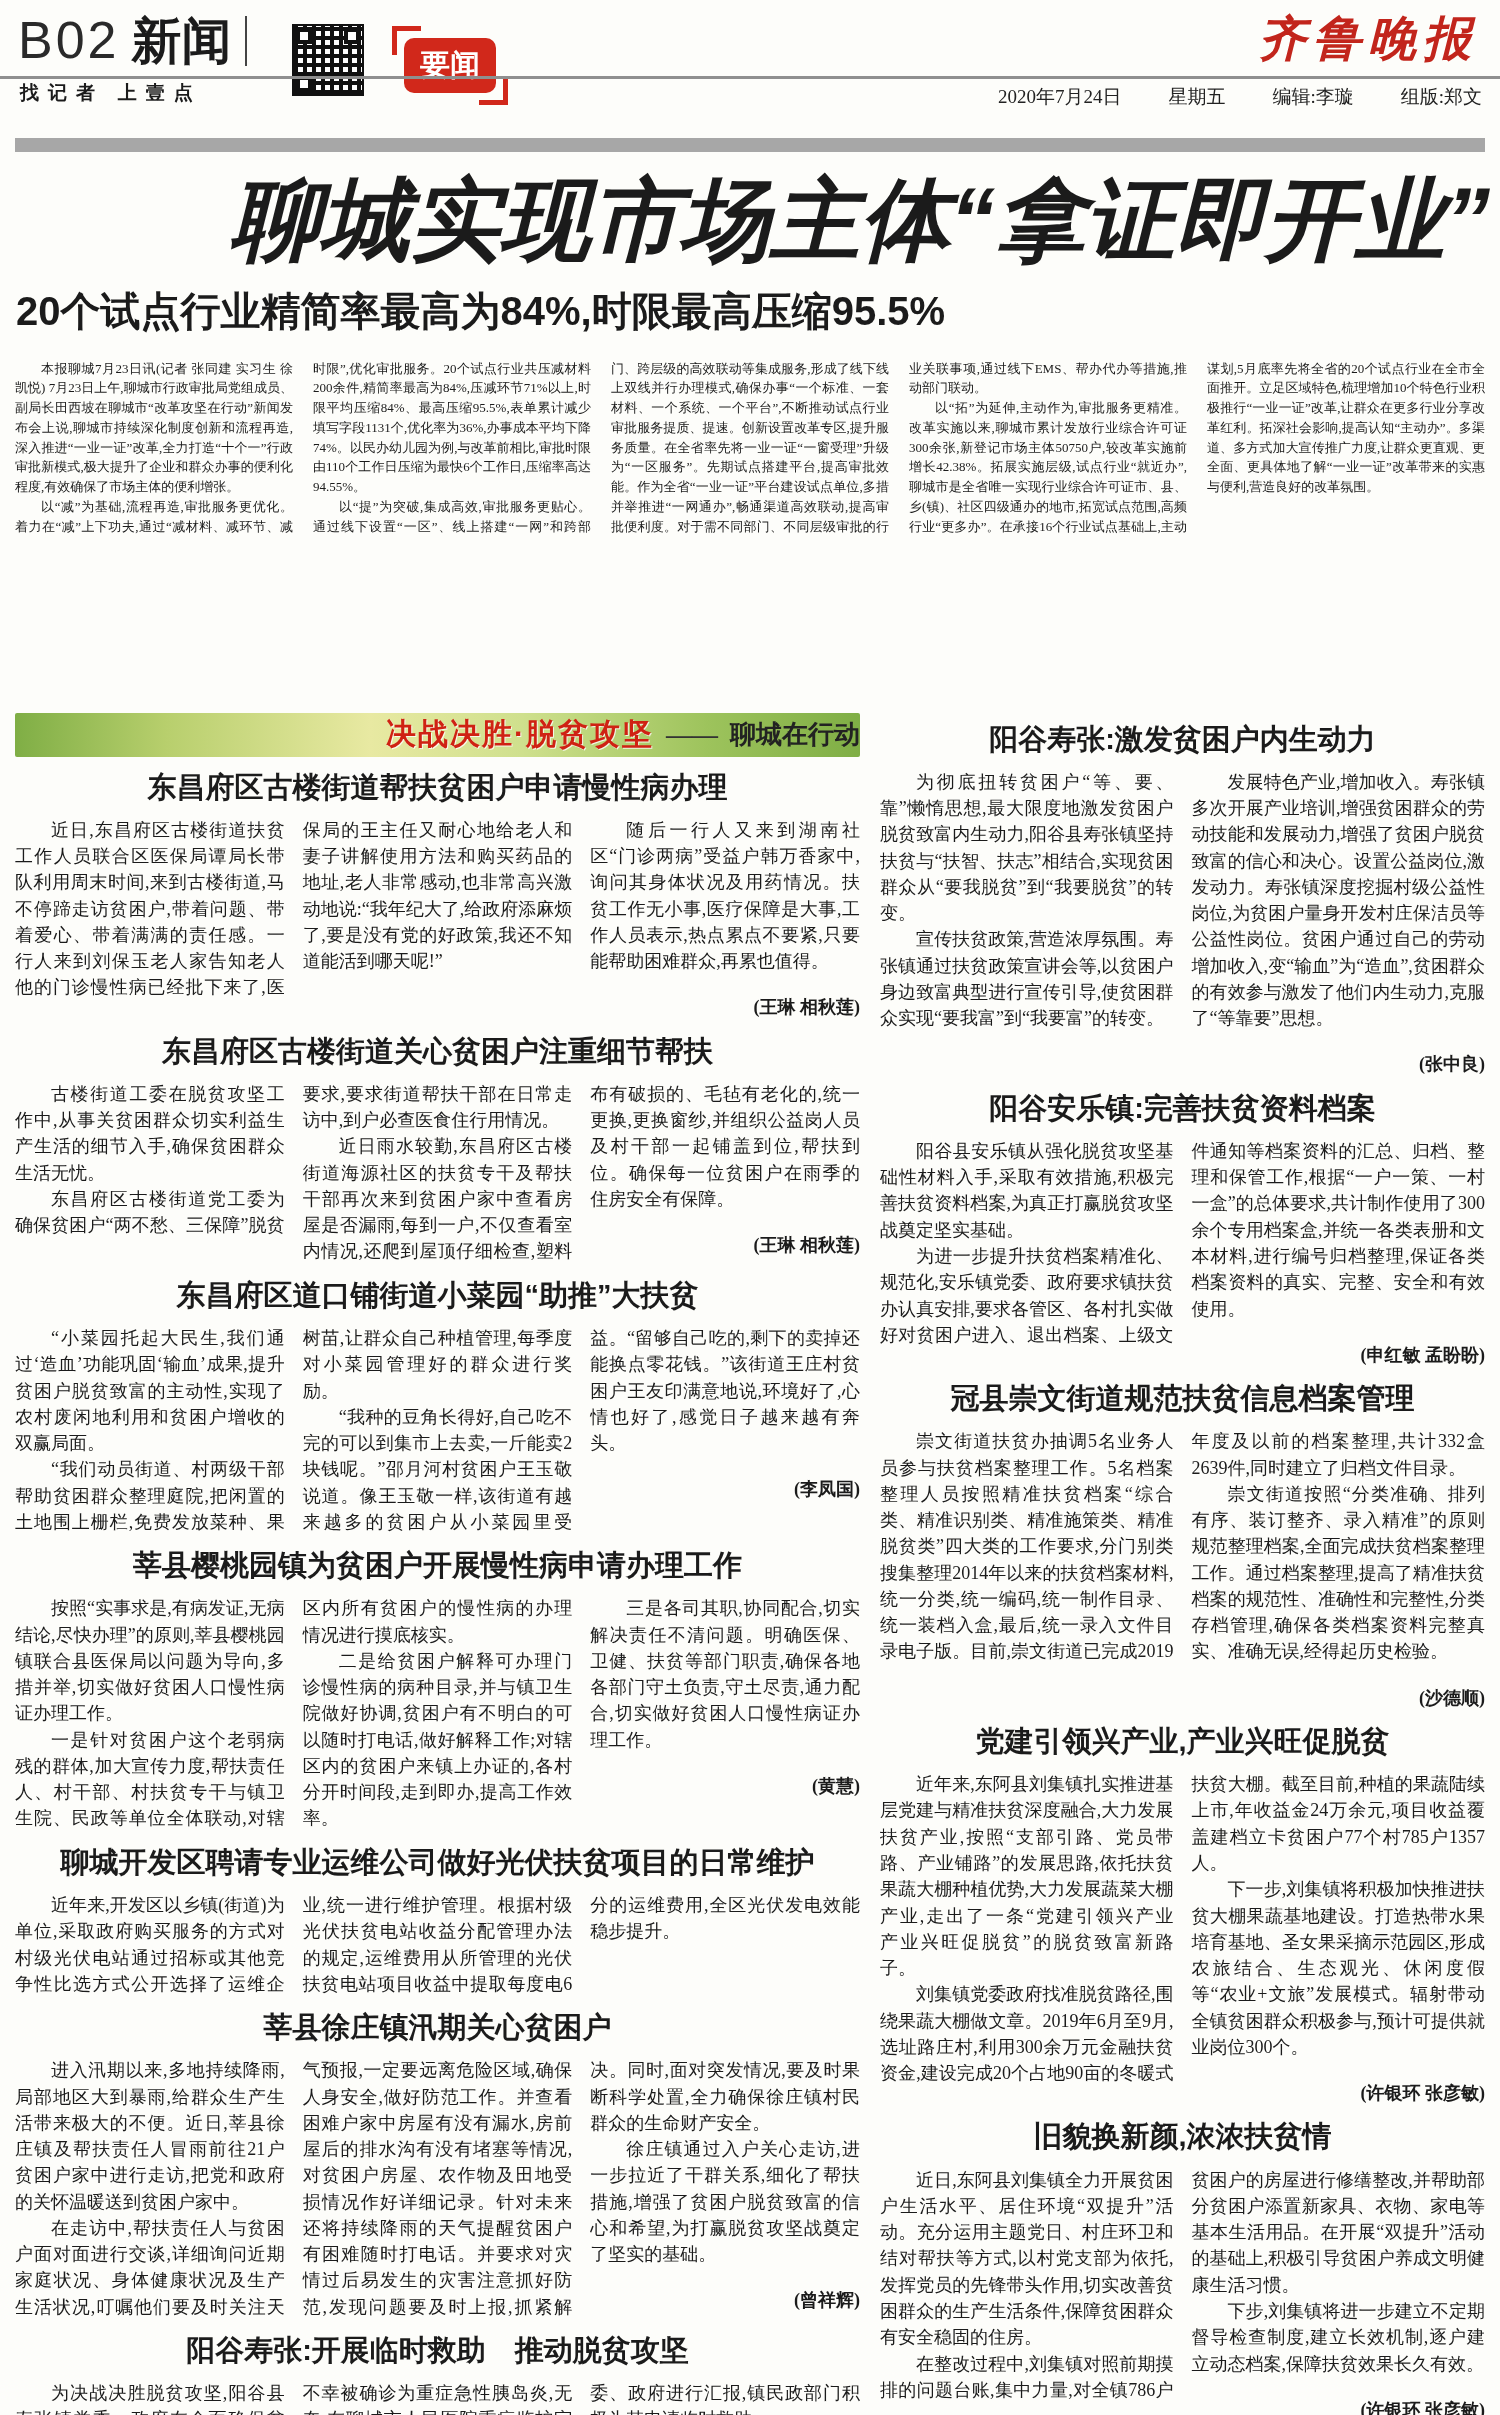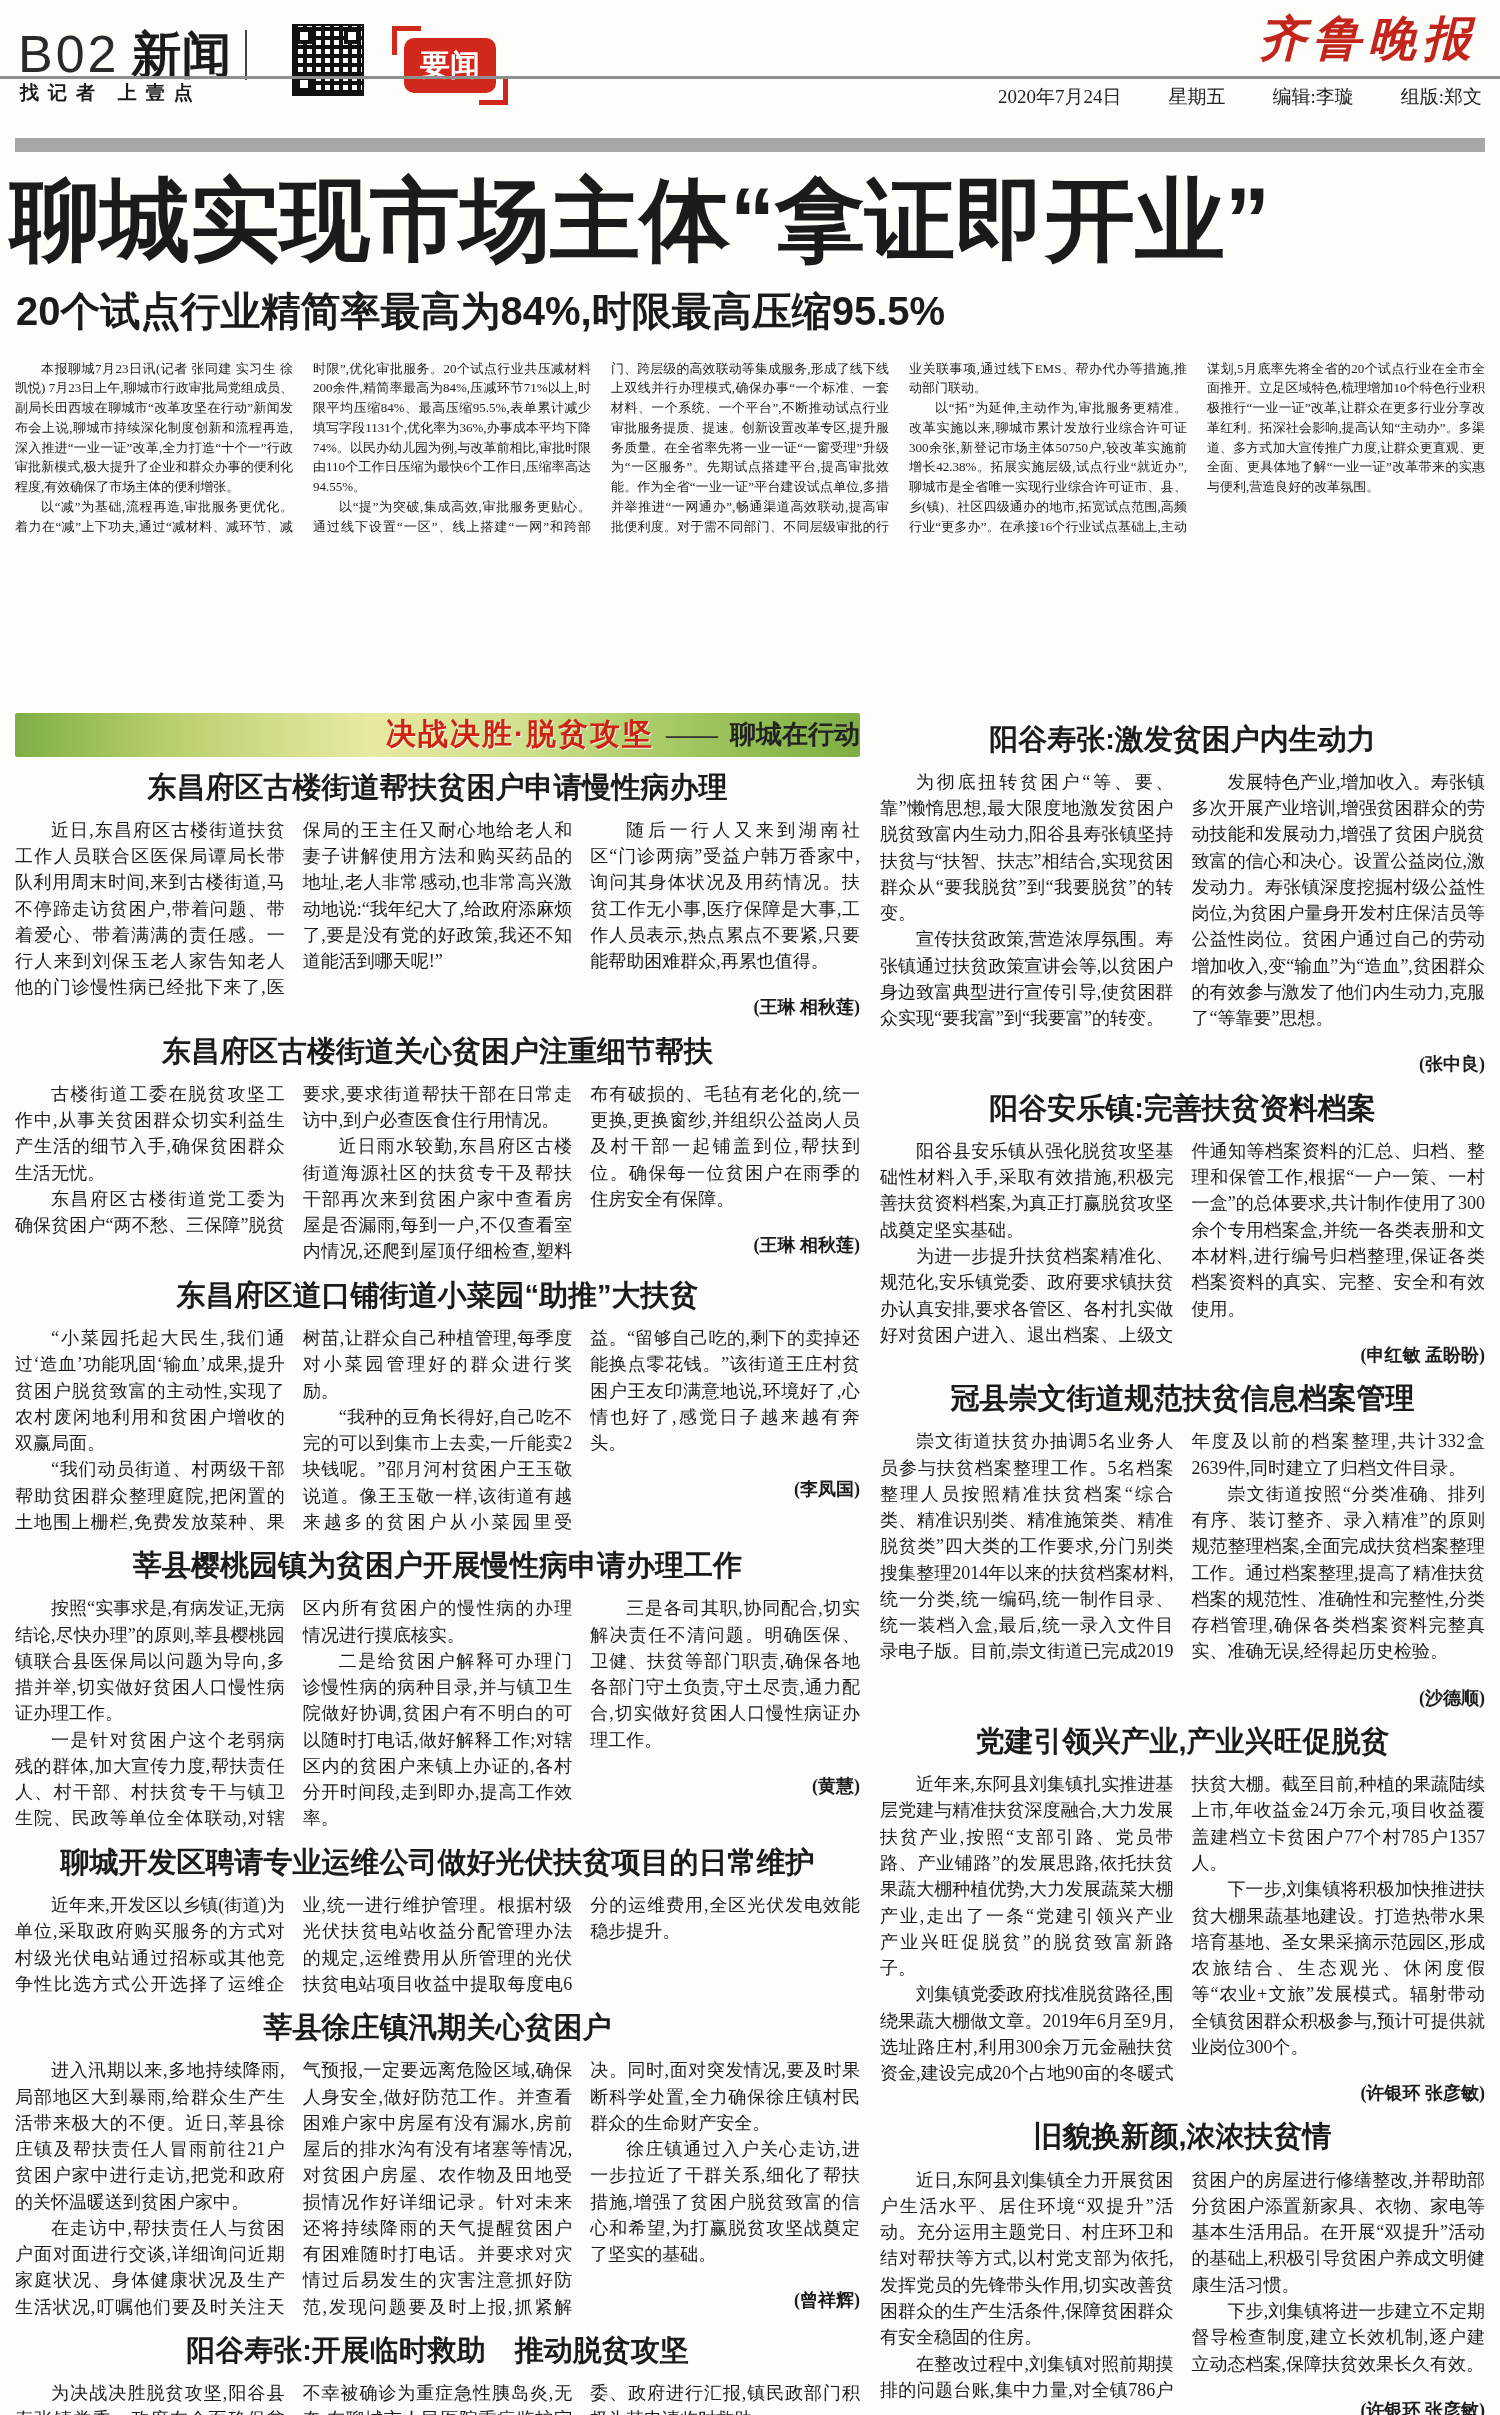--- a/index.html
+++ b/index.html
@@ -1,21 +1,21 @@
 <!DOCTYPE html>
 <html><head>
 <meta charset="utf-8">
 <style>
   html,body{margin:0;padding:0;}
   body{width:1500px;height:2415px;background:#fdfdfa;color:#1b1b1b;
        font-family:"Liberation Serif","DejaVu Serif",serif;overflow:hidden;position:relative;}
   
   .header{position:relative;height:104px;}
   .header-rule{position:absolute;left:0;right:0;top:76px;height:3px;background:#8f8f8f;}
-  .brand{position:absolute;left:18px;top:28px;display:flex;align-items:flex-end;}
+  .brand{position:absolute;left:18px;top:14px;display:flex;align-items:flex-end;}
   .page-code{font-family:"Liberation Sans","DejaVu Sans",sans-serif;font-weight:400;font-size:52px;
              letter-spacing:3px;color:#2a2a2a;line-height:1;}
   .section-name{font-family:"Liberation Sans","DejaVu Sans",sans-serif;font-weight:900;font-size:50px;
                 margin-left:12px;line-height:1;padding-right:13px;border-right:2px solid #444;}
   .slogan{position:absolute;left:20px;top:80px;font-size:19px;letter-spacing:9px;font-weight:700;}
   .qr{position:absolute;left:292px;top:24px;width:68px;height:68px;border:2px solid #111;
       background:
         repeating-linear-gradient(0deg,#111 0 4px,transparent 4px 9px),
         repeating-linear-gradient(90deg,#111 0 4px,#fff 4px 9px);}
   .qr .finder{position:absolute;width:16px;height:16px;border:4px solid #111;background:#fff;box-sizing:border-box;}
@@ -25,22 +25,22 @@
          font-family:"Liberation Sans","DejaVu Sans",sans-serif;padding:7px 16px;border-radius:10px;}
   .badge-wrap::before{content:"";position:absolute;left:-12px;top:-12px;width:24px;height:24px;
          border-left:5px solid #d1281b;border-top:5px solid #d1281b;}
   .badge-wrap::after{content:"";position:absolute;right:-12px;bottom:-12px;width:24px;height:24px;
          border-right:5px solid #d1281b;border-bottom:5px solid #d1281b;}
   .masthead{position:absolute;right:22px;top:10px;color:#c2251c;font-size:48px;font-weight:900;
             font-style:italic;letter-spacing:7px;line-height:1.2;}
   .dateline{position:absolute;right:18px;top:84px;font-size:19px;color:#222;display:flex;gap:47px;}
   
   .gray-bar{margin:34px 15px 0;height:14px;background:#a7a7a7;}
-  .main-headline{margin:8px 10px 0;font-size:90px;font-weight:900;text-align:left;line-height:1.35;
-                 font-family:"Liberation Sans","DejaVu Sans",sans-serif;white-space:nowrap;letter-spacing:0;}
+  .main-headline{margin:8px 10px 0;font-size:90px;font-weight:900;text-align:right;line-height:1.35;
+                 font-family:"Liberation Sans","DejaVu Sans",sans-serif;white-space:nowrap;letter-spacing:0;font-style:italic;}
   .subheadline{margin:2px 9px 0 16px;font-size:40px;font-weight:700;
                font-family:Liberation Sans, sans-serif;}
   .main-body{margin:20px 15px 0;column-count:5;column-gap:20px;font-size:13px;line-height:1.52;
              text-align:justify;height:338px;overflow:hidden;}
   p.para{margin:0;text-indent:2em;}
   
   .lower{display:flex;gap:20px;padding:0 15px;margin-top:16px;}
   .left-block{width:845px;flex:none;}
   .right-block{flex:1;min-width:0;}
   .banner{height:44px;margin-bottom:6px;display:flex;align-items:center;justify-content:flex-end;gap:12px;

